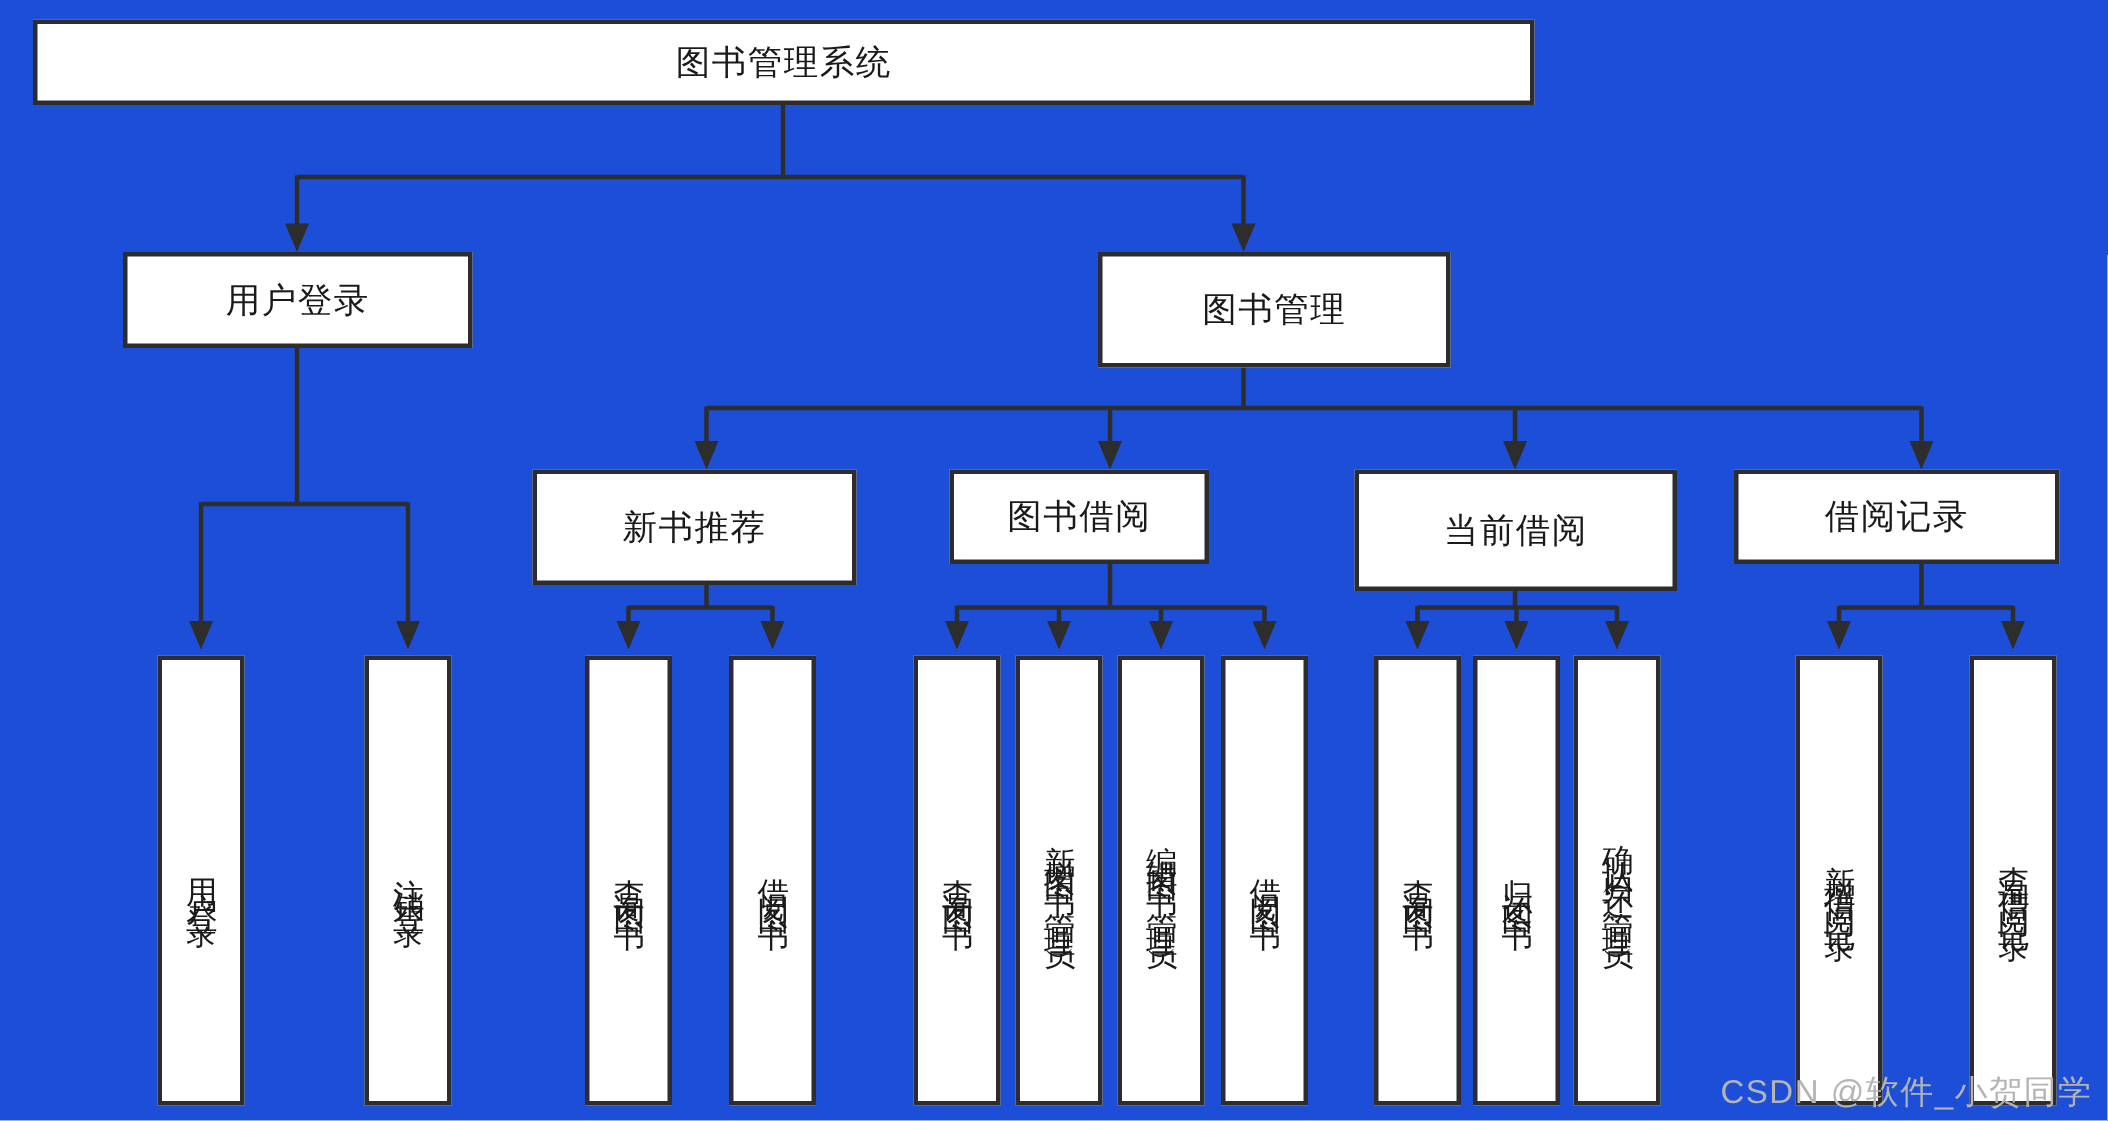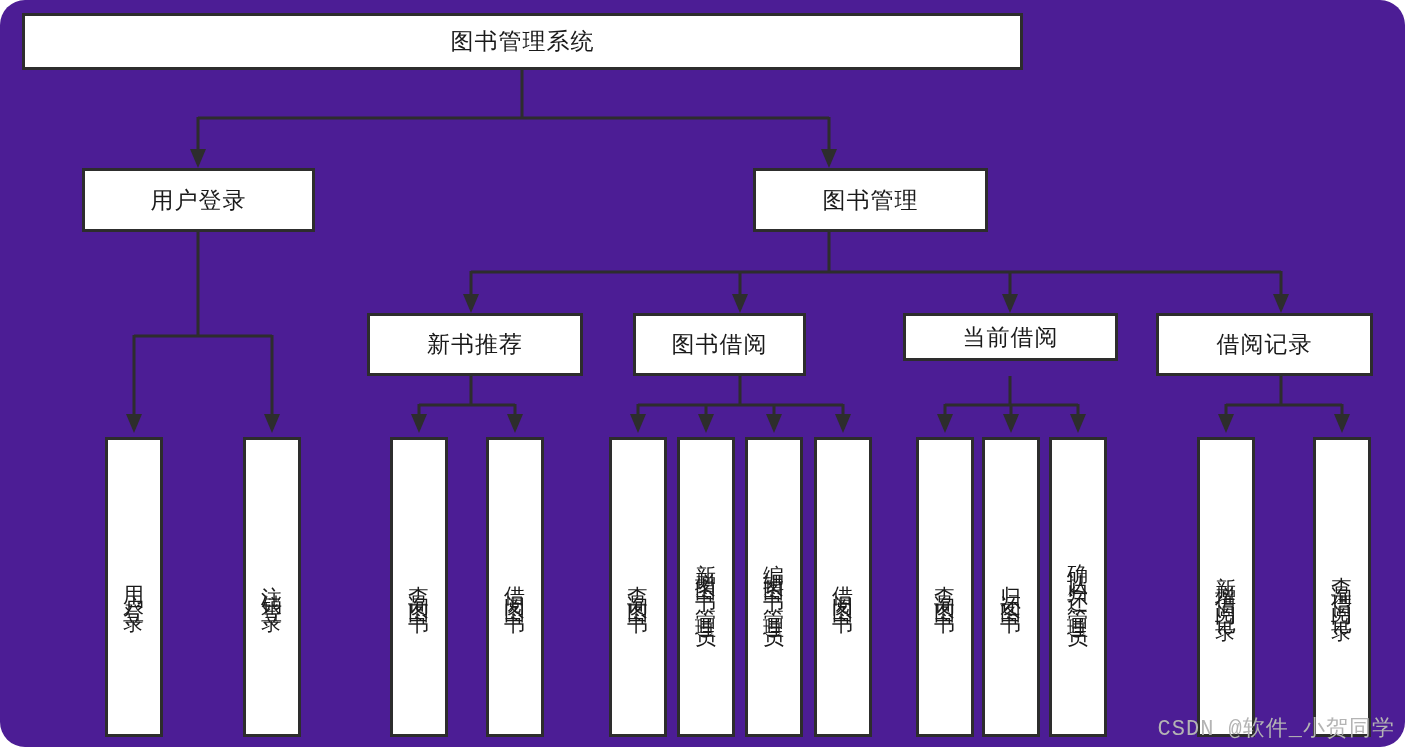--- a/index.html
+++ b/index.html
@@ -1,23 +1,22 @@
 <!DOCTYPE html>
 <html><head>
 <meta charset="utf-8">
 <style>
   html,body{margin:0;padding:0;background:#ffffff;}
   .stage{
     position:relative;
     width:1405px;height:747px;
-    background:#4c1d95;
+    background:#1d4ed8;
     overflow:hidden;
     font-family:"Liberation Sans","DejaVu Sans",sans-serif;
     color:#1a1a1a;
-    border-radius:25px;
   }
   .wires{position:absolute;left:0;top:0;z-index:1;}
   .node{
     position:absolute;
     box-sizing:border-box;
     background:#ffffff;
     border:3px solid #2d2d2d;
     display:flex;align-items:center;justify-content:center;
     z-index:2;
   }
@@ -35,21 +34,20 @@
     white-space:nowrap;
   }
   .watermark{
     position:absolute;
     right:10px;bottom:4px;
     font-size:22px;
     color:#b4b4b4;
     z-index:3;
     letter-spacing:1px;
     white-space:nowrap;
-    font-family:Liberation Mono, monospace;
   }
 </style>
 </head>
 <body>
 
 <div class="stage">
 
   <svg class="wires" width="1405" height="747" viewBox="0 0 1405 747" xmlns="http://www.w3.org/2000/svg">
     <path fill="none" stroke="#2d2d2d" stroke-width="3" d="
       M522 69 V118 M198 118 H829 M198 117 V152 M829 117 V152
@@ -82,31 +80,31 @@
     </g>
   </svg>
 
   <div class="node hbox" style="left:22px;top:13px;width:1001px;height:57px">
     <span>图书管理系统</span>
   </div>
 
   <div class="node hbox" style="left:82px;top:168px;width:233px;height:64px">
     <span>用户登录</span>
   </div>
-  <div class="node hbox" style="left:753px;top:168px;width:235px;height:64px">
+  <div class="node hbox" style="left:732px;top:168px;width:235px;height:77px">
     <span>图书管理</span>
   </div>
 
-  <div class="node hbox" style="left:367px;top:313px;width:216px;height:63px">
+  <div class="node hbox" style="left:355px;top:313px;width:216px;height:77px">
     <span>新书推荐</span>
   </div>
   <div class="node hbox" style="left:633px;top:313px;width:173px;height:63px">
     <span>图书借阅</span>
   </div>
-  <div class="node hbox" style="left:903px;top:313px;width:215px;height:48px">
+  <div class="node hbox" style="left:903px;top:313px;width:215px;height:81px">
     <span>当前借阅</span>
   </div>
   <div class="node hbox" style="left:1156px;top:313px;width:217px;height:63px">
     <span>借阅记录</span>
   </div>
 
   <div class="node vbox" style="left:105px;top:437px;width:58px;height:300px">
     <span>用户登录</span>
   </div>
   <div class="node vbox" style="left:243px;top:437px;width:58px;height:300px">

